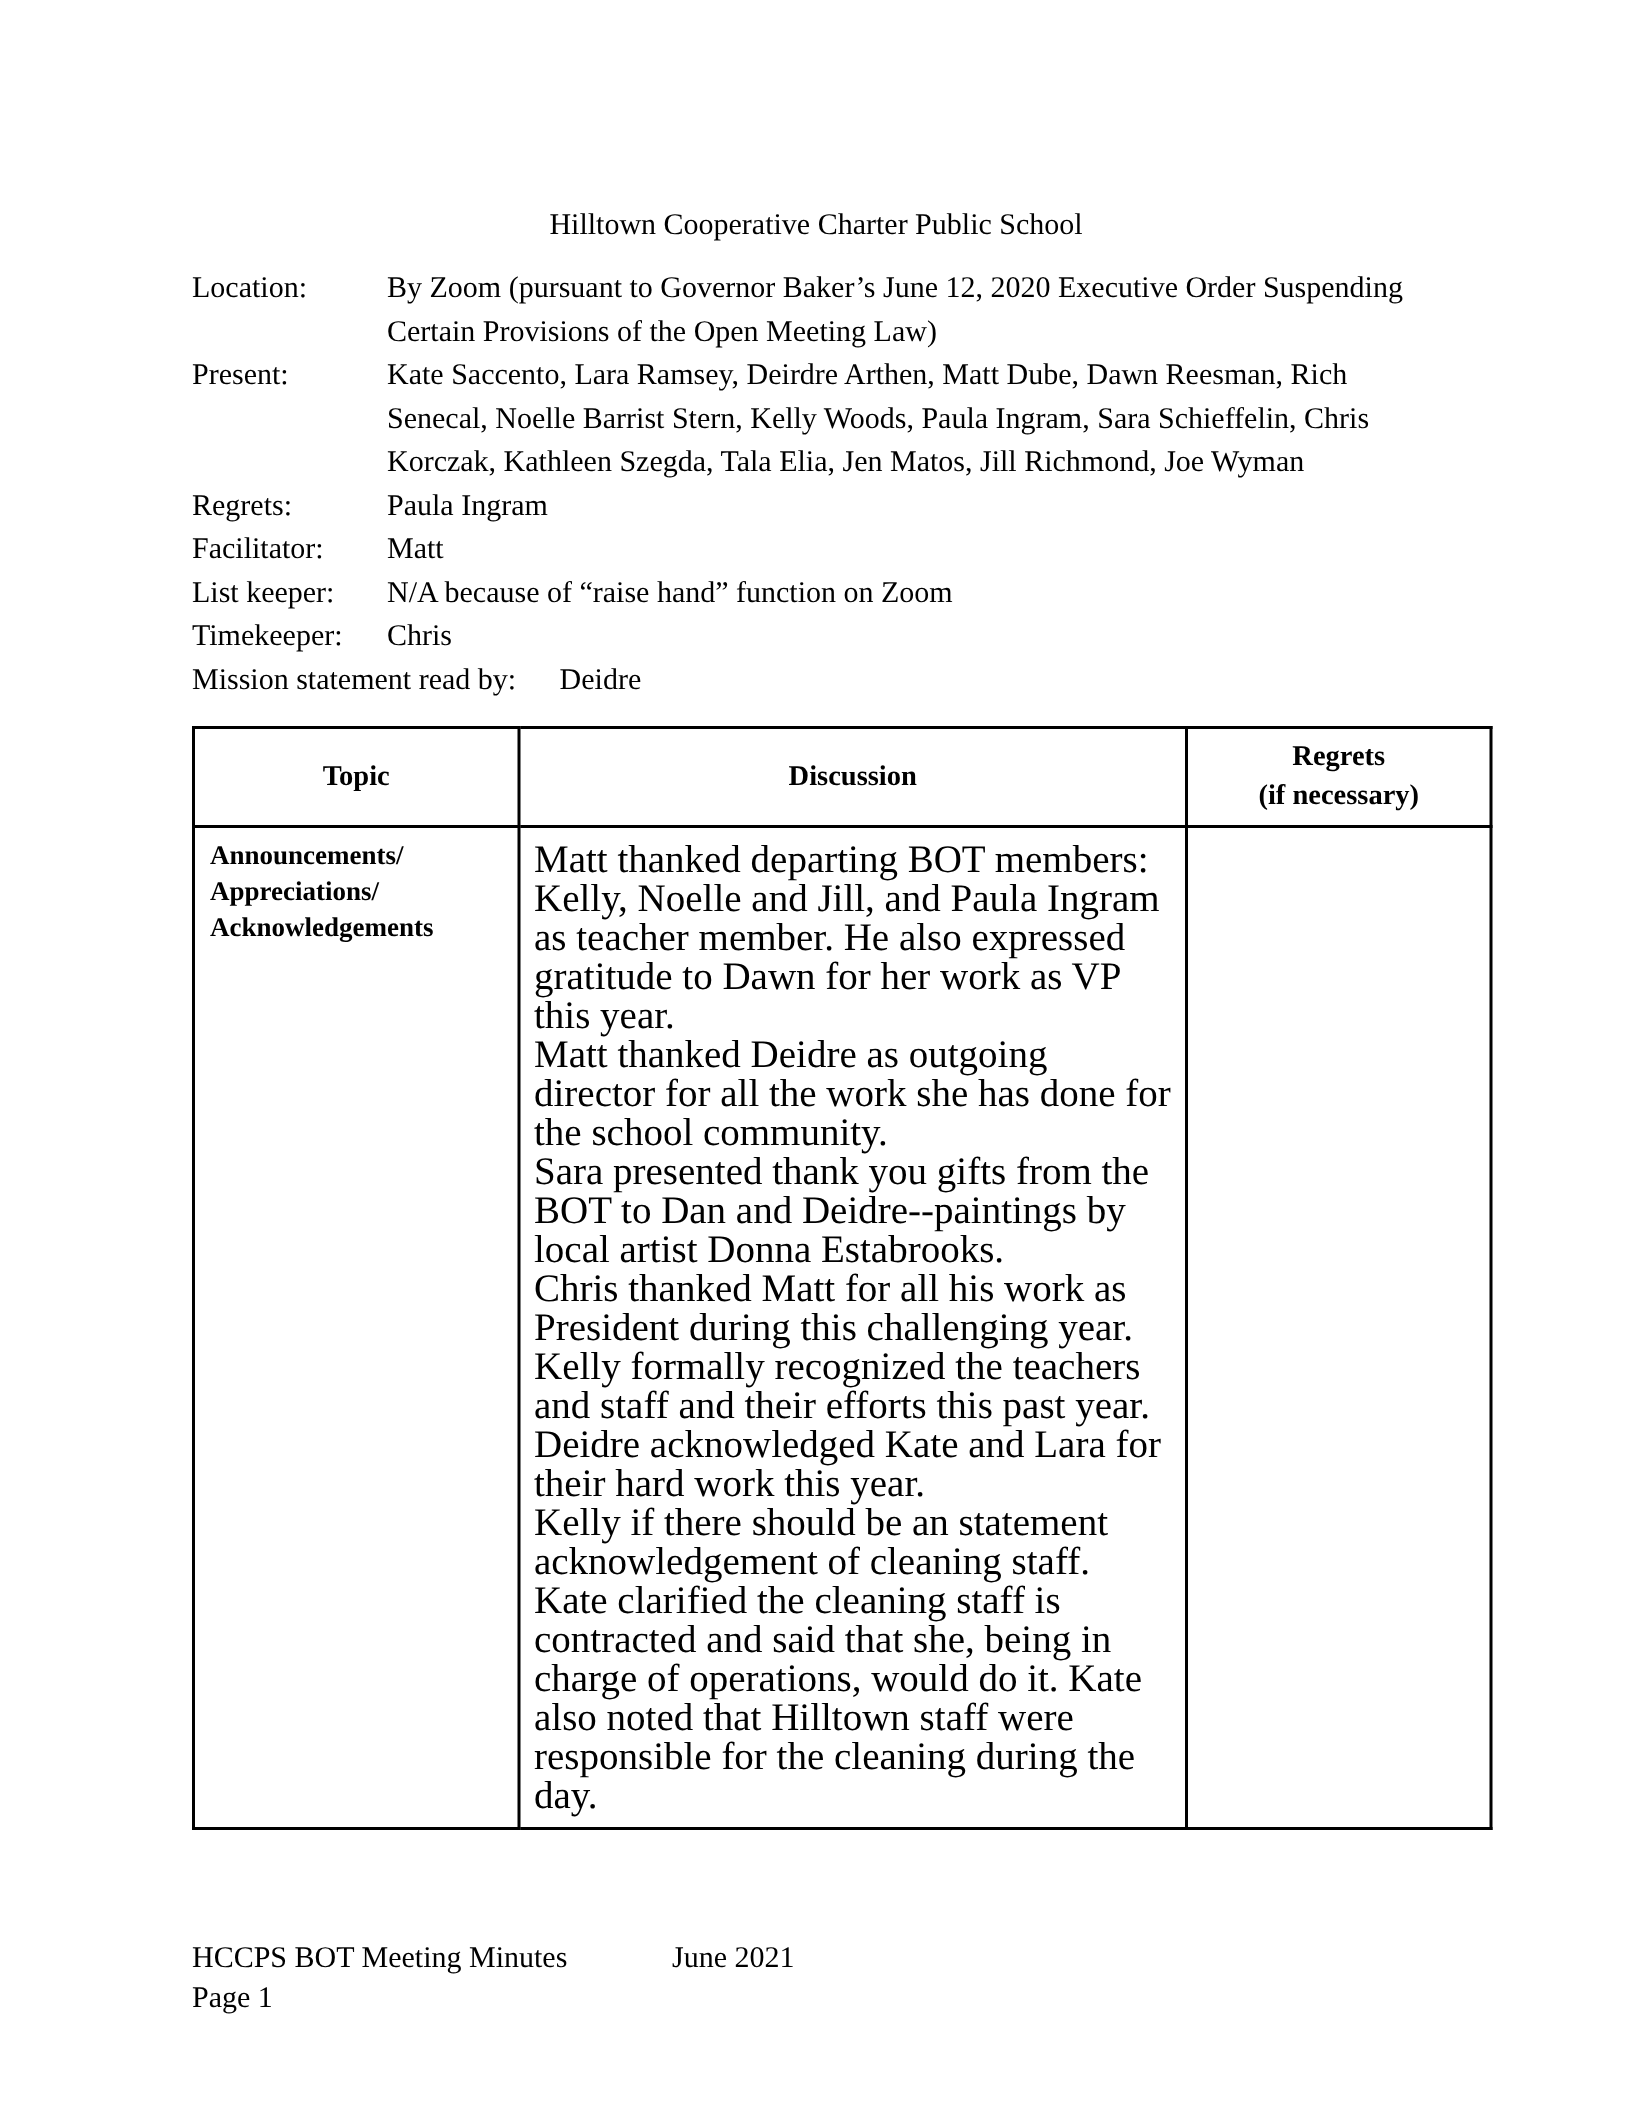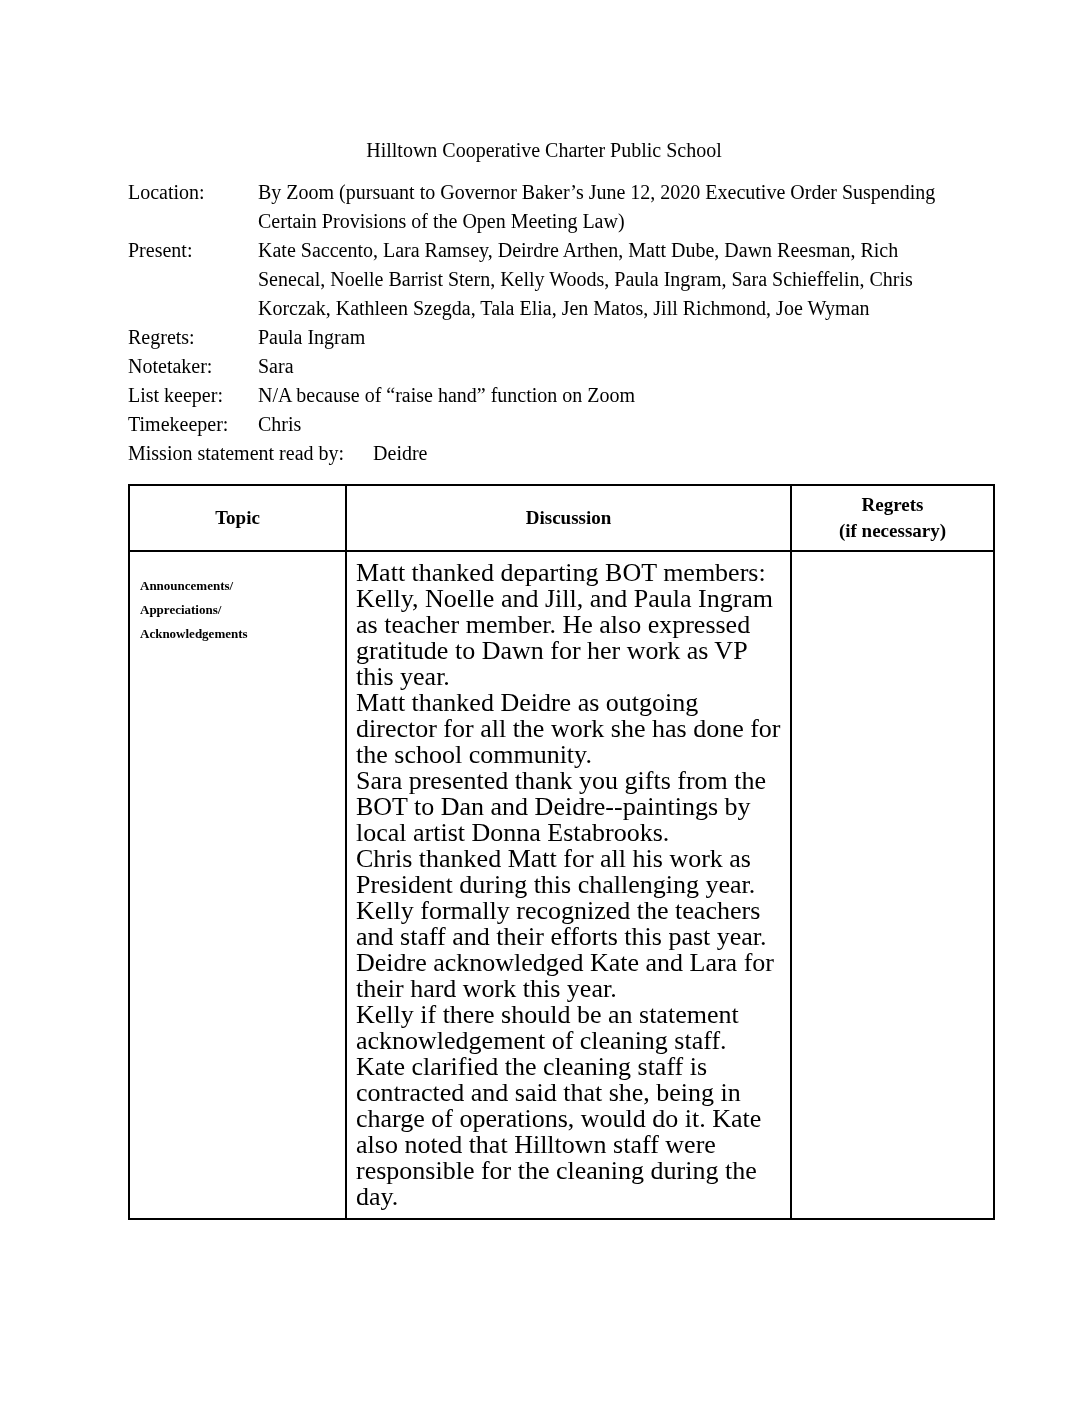--- a/index.html
+++ b/index.html
@@ -66,23 +66,23 @@
     text-align: center;
     vertical-align: middle;
     font-size: 19px;
     line-height: 26px;
     padding: 6px 4px;
     height: 52px;
   }
   td.topic-cell {
     vertical-align: top;
     font-weight: bold;
-    font-size: 13px;
+    font-size: 18px;
     line-height: 24px;
-    padding: 22px 8px 8px 10px;
+    padding: 6px 8px 8px 10px;
   }
   td.disc-cell {
     vertical-align: top;
     font-size: 26px;
     line-height: 26px;
     padding: 8px 9px 8px 9px;
   }
   td.disc-cell p {
     margin: 0;
   }
@@ -115,22 +115,22 @@
     </div>
     <div class="meta-row">
       <span class="meta-label">Present:</span>
       <span class="meta-value">Kate Saccento, Lara Ramsey, Deirdre Arthen, Matt Dube, Dawn Reesman, Rich Senecal, Noelle Barrist Stern, Kelly Woods, Paula Ingram, Sara Schieffelin, Chris Korczak, Kathleen Szegda, Tala Elia, Jen Matos, Jill Richmond, Joe Wyman</span>
     </div>
     <div class="meta-row">
       <span class="meta-label">Regrets:</span>
       <span class="meta-value">Paula Ingram</span>
     </div>
     <div class="meta-row">
-      <span class="meta-label">Notetaker:</span>
-      <span class="meta-value">Sara</span>
+      <span class="meta-label">Facilitator:</span>
+      <span class="meta-value">Matt</span>
     </div>
     <div class="meta-row">
       <span class="meta-label">List keeper:</span>
       <span class="meta-value">N/A because of “raise hand” function on Zoom</span>
     </div>
     <div class="meta-row">
       <span class="meta-label">Timekeeper:</span>
       <span class="meta-value">Chris</span>
     </div>
     <div class="meta-row-mission">
@@ -169,14 +169,20 @@
           <p>Chris thanked Matt for all his work as President during this challenging year.</p>
           <p>Kelly formally recognized the teachers and staff and their efforts this past year.</p>
           <p>Deidre acknowledged Kate and Lara for their hard work this year.</p>
           <p>Kelly if there should be an statement acknowledgement of cleaning staff. Kate clarified the cleaning staff is contracted and said that she, being in charge of operations, would do it. Kate also noted that Hilltown staff were responsible for the cleaning during the day.</p>
         </td>
         <td class="action-cell"></td>
       </tr>
     </tbody>
   </table>
 
+  <div class="footer">
+    <div>
+      <span class="footer-left">HCCPS BOT Meeting Minutes</span><span>June 2021</span>
+    </div>
+    <div>Page 1</div>
+  </div>
 
 </div>
 
 </body></html>

